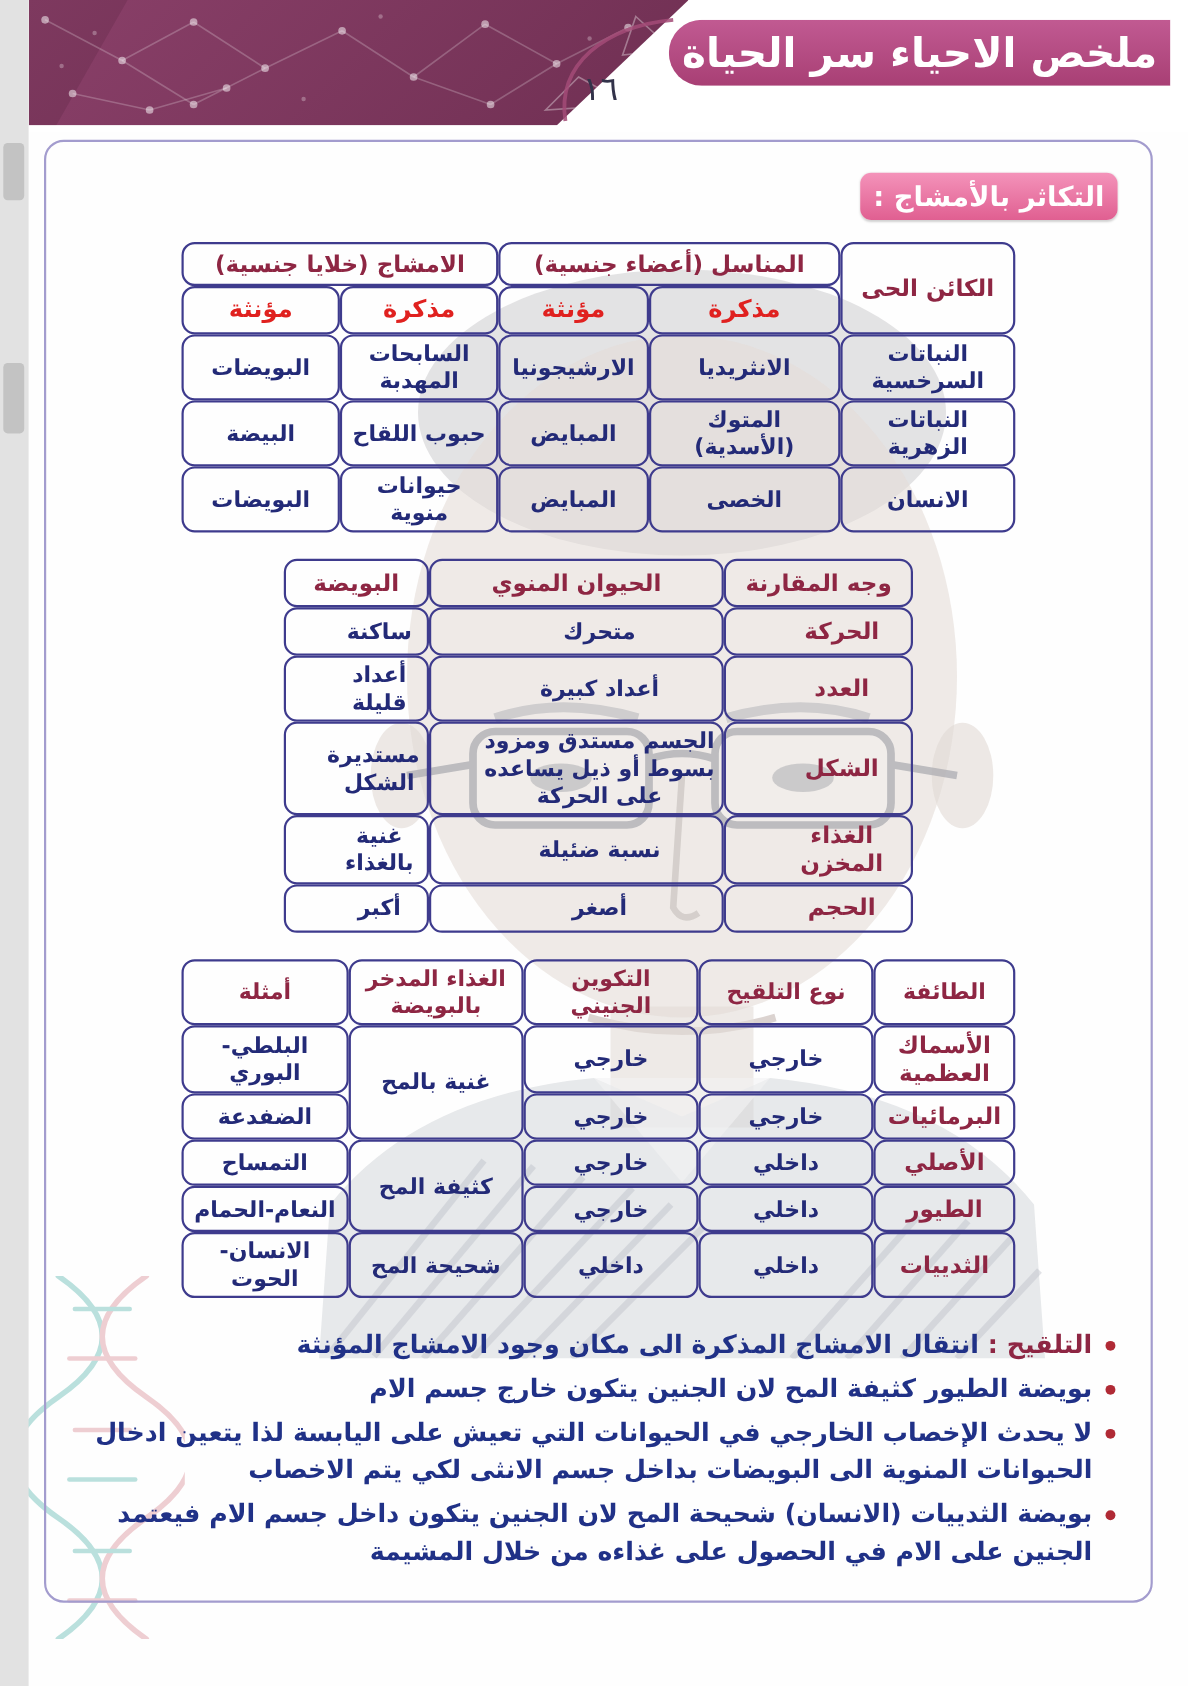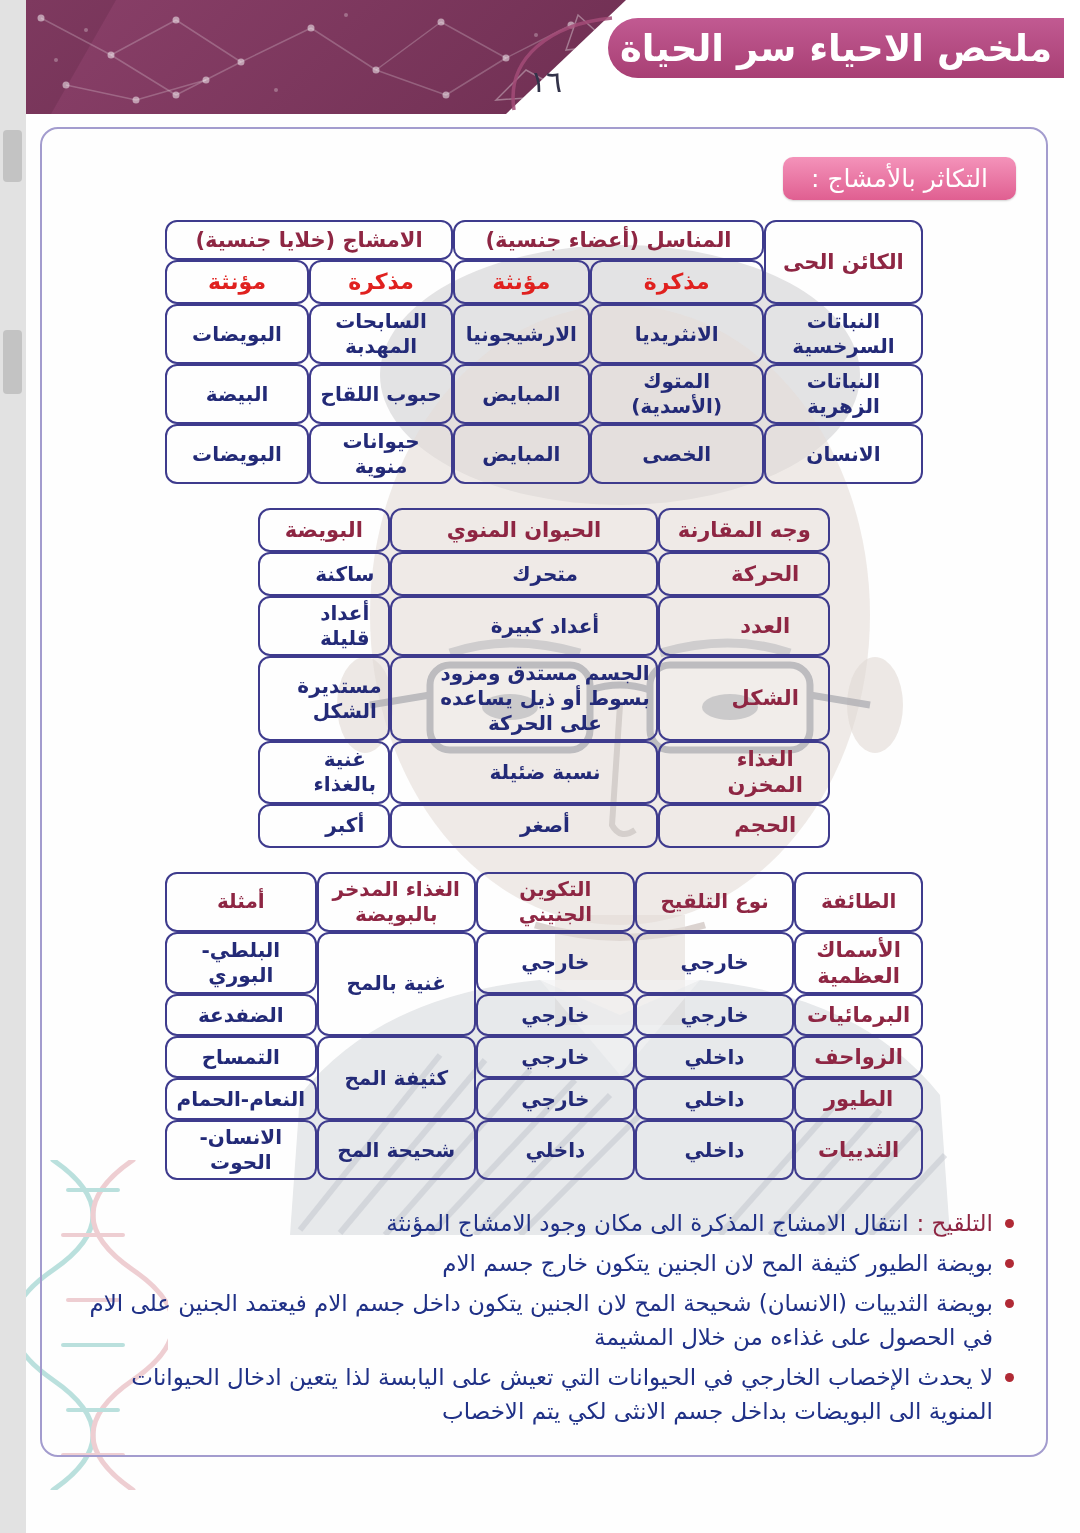--- a/index.html
+++ b/index.html
@@ -30,21 +30,21 @@
   
   .watermark { position:absolute; left:290px; top:225px; width:660px; height:1010px; z-index:0; opacity:.5; pointer-events:none; }
   .dna-deco { position:absolute; left:18px; top:1160px; width:150px; height:330px; z-index:0; opacity:.32; pointer-events:none; }
 
   
   .frame { position:absolute; top:127px; left:40px; right:32px; bottom:76px;
     border:2px solid #a39cce; border-radius:18px; z-index:1;
     display:flex; flex-direction:column; padding:22px 28px 6px; overflow:hidden; background:transparent; }
 
   .badge { align-self:flex-start; background:linear-gradient(180deg,#f493ba,#e05f91);
-    color:#fff; font-size:25px; font-weight:normal; padding:7px 28px; border-radius:10px;
+    color:#fff; font-size:25px; font-weight:bold; padding:7px 12px; border-radius:10px;
     margin:6px 2px 2px; box-shadow:0 1px 2px rgba(0,0,0,.18); }
 
   
   .tbl { border-collapse:separate; border-spacing:0; table-layout:fixed; }
   .tbl th, .tbl td { border:2.5px solid #3e3b8d; border-radius:12px; text-align:center;
     vertical-align:middle; padding:3px 6px; background:transparent; line-height:1.25; }
   .hd  { color:#8e2643; font-weight:bold; font-size:21px; }
   .dt  { color:#232a77; font-weight:bold; font-size:20px; }
   .red { color:#e0211f; font-weight:bold; font-size:22px; }
 
@@ -56,21 +56,21 @@
   .t2 { width:572px; margin:24px auto 0; }
   .t2 th { height:44px; }
   .t2 td { height:44px;padding-left:48px; }
 
   .t3 { width:758px; margin:24px auto 0; }
   .t3 th { height:56px; font-size:20px; }
   .t3 td { height:42px; }
 
   
   .notes { margin:26px 4px 0 2px; display:flex; flex-direction:column; gap:6px; }
-  .note { display:flex; align-items:flex-start; font-size:23px; font-weight:normal;
+  .note { display:flex; align-items:flex-start; font-size:23px; font-weight:bold;
     color:#203187; line-height:1.48; }
   .note .dot { flex:0 0 9px; width:9px; height:9px; border-radius:50%; background:#b02a35; margin:13px 0 0 12px; }
   .note .kw { color:#8e2643; margin-left:8px; }
   .note .kw:empty { display:none; margin:0; }
 
   
   .logo { position:absolute; bottom:2px; left:0; width:100%; height:78px;
     display:flex; align-items:flex-end; justify-content:center; z-index:2; }
   .logo-stack { position:relative; width:150px; height:76px; text-align:center; }
   .logo-stack svg { position:absolute; left:15px; bottom:16px; }
@@ -309,21 +309,21 @@
           <td class="dt" rowspan="2">غنية بالمح</td>
           <td class="dt">البلطي-البوري</td>
         </tr>
         <tr>
           <td class="hd">البرمائيات</td>
           <td class="dt">خارجي</td>
           <td class="dt">خارجي</td>
           <td class="dt">الضفدعة</td>
         </tr>
         <tr>
-          <td class="hd">الزواحف</td>
+          <td class="hd">الأصلي</td>
           <td class="dt">داخلي</td>
           <td class="dt">خارجي</td>
           <td class="dt" rowspan="2">كثيفة المح</td>
           <td class="dt">التمساح</td>
         </tr>
         <tr>
           <td class="hd">الطيور</td>
           <td class="dt">داخلي</td>
           <td class="dt">خارجي</td>
           <td class="dt">النعام-الحمام</td>
@@ -342,24 +342,24 @@
       <div class="note">
         <span class="dot"></span>
         <p><span class="kw">التلقيح :</span><span>انتقال الامشاج المذكرة الى مكان وجود الامشاج المؤنثة</span></p>
       </div>
       <div class="note">
         <span class="dot"></span>
         <p><span>بويضة الطيور كثيفة المح لان الجنين يتكون خارج جسم الام</span></p>
       </div>
       <div class="note">
         <span class="dot"></span>
-        <p><span>بويضة الثدييات (الانسان) شحيحة المح لان الجنين يتكون داخل جسم الام فيعتمد الجنين على الام في الحصول على غذاءه من خلال المشيمة</span></p>
+        <p><span>لا يحدث الإخصاب الخارجي في الحيوانات التي تعيش على اليابسة لذا يتعين ادخال الحيوانات المنوية الى البويضات بداخل جسم الانثى لكي يتم الاخصاب</span></p>
       </div>
       <div class="note">
         <span class="dot"></span>
-        <p><span>لا يحدث الإخصاب الخارجي في الحيوانات التي تعيش على اليابسة لذا يتعين ادخال الحيوانات المنوية الى البويضات بداخل جسم الانثى لكي يتم الاخصاب</span></p>
+        <p><span>بويضة الثدييات (الانسان) شحيحة المح لان الجنين يتكون داخل جسم الام فيعتمد الجنين على الام في الحصول على غذاءه من خلال المشيمة</span></p>
       </div>
     </div>
 
   </main>
 
 
 </div>
 
 </body></html>

